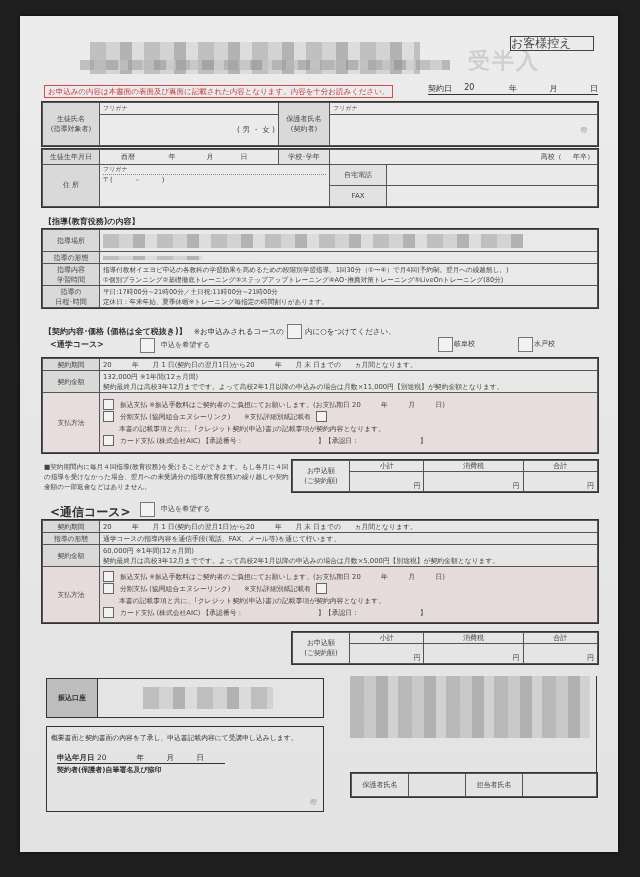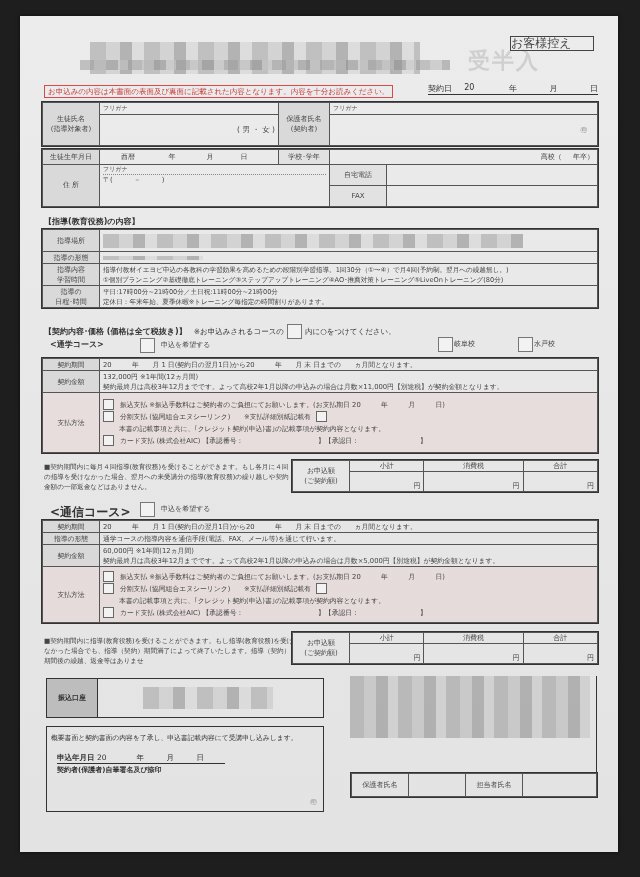--- a/index.html
+++ b/index.html
@@ -212,21 +212,20 @@
       <td style="line-height:12px">
         <div><span class="chk"></span><span>振込支払 ※振込手数料はご契約者のご負担にてお願いします。(お支払期日 20　　　年　　　月　　　日)</span></div>
         <div><span class="chk"></span><span>分割支払 (協同組合エヌシーリンク)　　※支払詳細別紙記載有</span> <span class="chk" style="margin-left:3px"></span></div>
         <div style="padding-left:16px">本書の記載事項と共に、｢クレジット契約(申込)書｣の記載事項が契約内容となります。</div>
         <div><span class="chk"></span><span>カード支払 (株式会社AIC) 【承認番号：　　　　　　　　　　　】【承認日：　　　　　　　　　】</span></div>
       </td>
         </tr>
   </tbody>
     </table>
 
-  <div class="abs" style="left:24px;top:620px;width:250px;font-size:6.6px;line-height:10px;color:#444">■契約期間内に指導(教育役務)を受けることができます。もし指導(教育役務)を受けなかった場合でも、指導（契約）期間満了によって終了いたします。指導（契約）期間後の繰越、返金等はありませ</div>
   <table class="form thick amount-table" style="left:272px;top:616px;width:306px;height:32px;">
     <tbody>
         <tr style="height:10px">
           <td rowspan="2" style="width:50px;white-space:pre-line;line-height:10px">お申込額
 (ご契約額)</td>
       <td>小計</td>
       <td>消費税</td>
       <td>合計</td>
         </tr>
     <tr>

